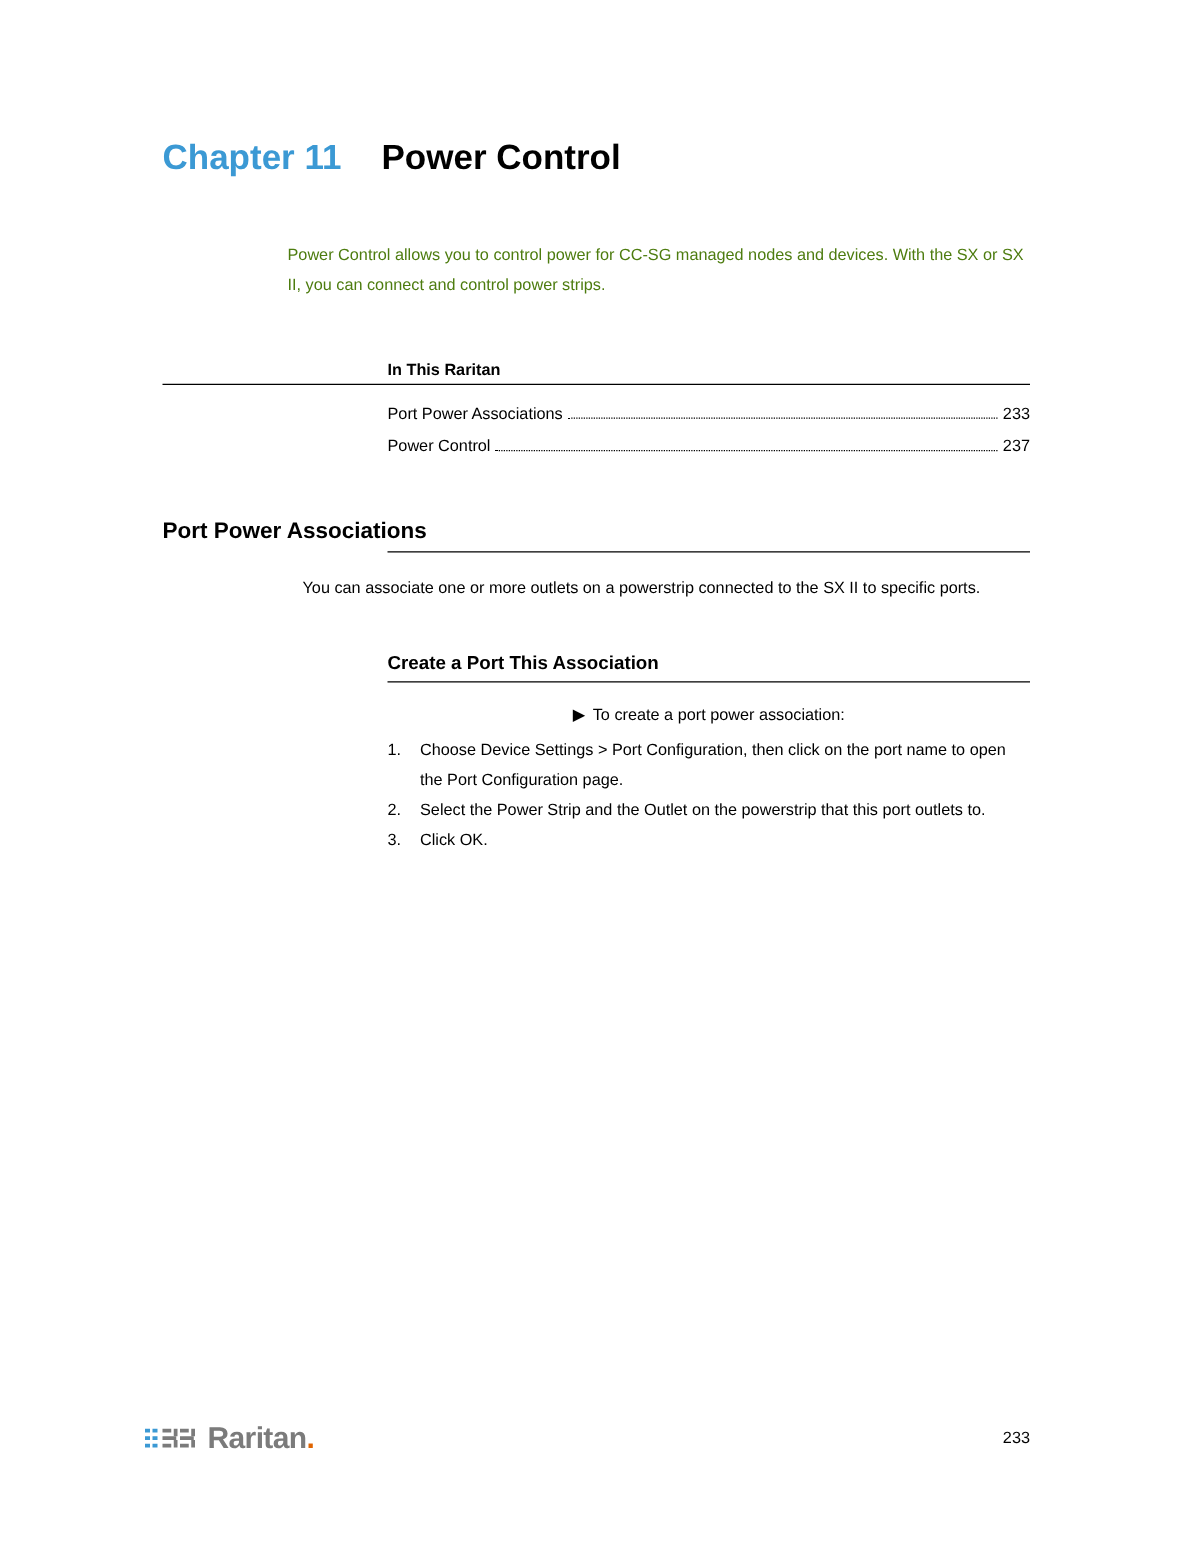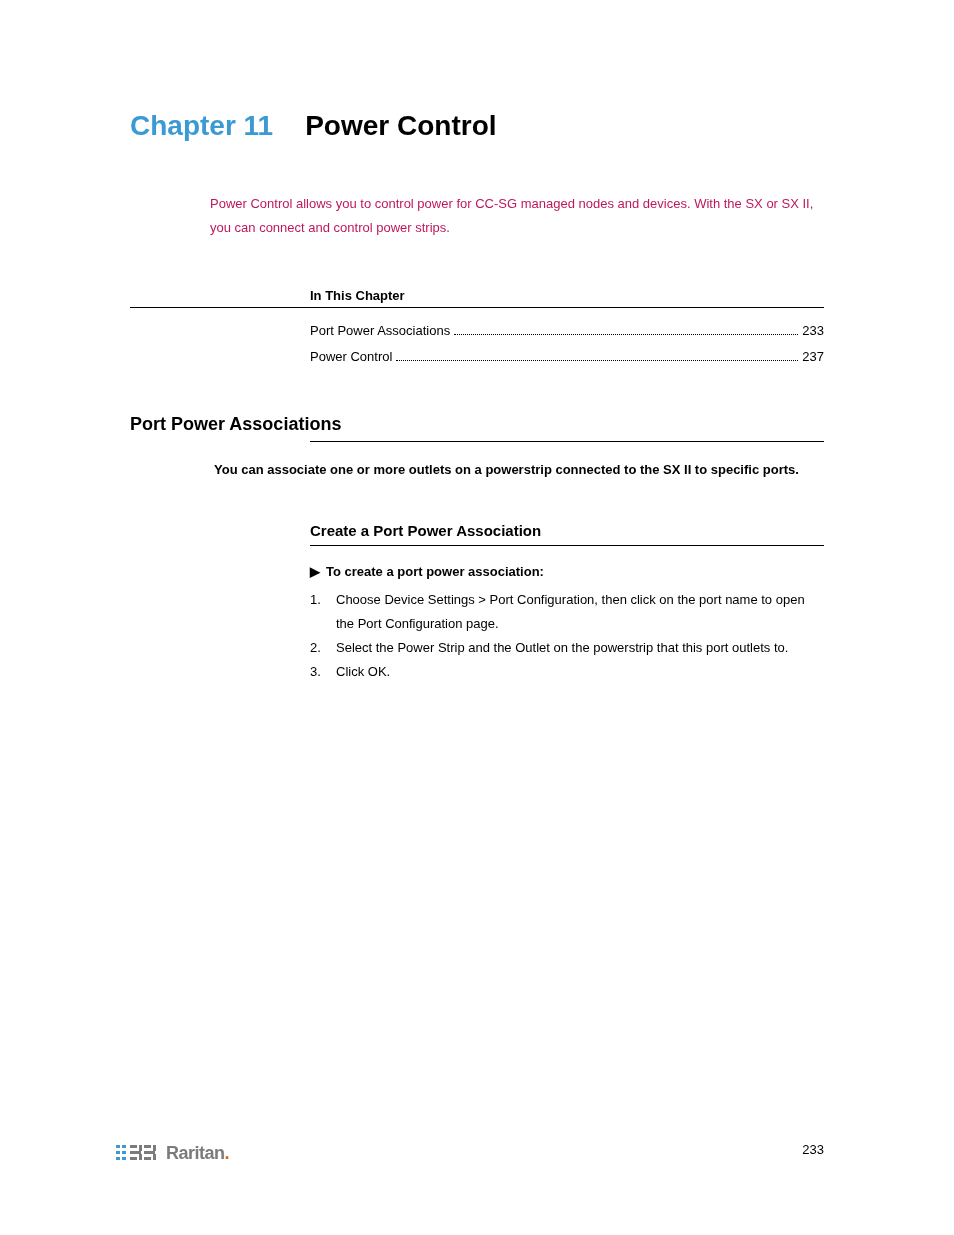--- a/index.html
+++ b/index.html
@@ -27,22 +27,22 @@
       white-space: nowrap;
     }
     .chapter-title {
       font-size: 28px;
       font-weight: bold;
       color: #000000;
     }
     .body-text {
       font-size: 13px;
       line-height: 1.85;
-      margin-left: 80px;
-      color: #be185d;
+      margin-left: 100px;
+      color: #4d7c0f;
     }
     .body-text p { margin-bottom: 0; }
     .inthischapter-label {
       font-size: 13px;
       font-weight: bold;
       margin-top: 48px;
       margin-bottom: 4px;
       margin-left: 180px;
     }
     .hr-full {
@@ -74,39 +74,39 @@
     }
     .toc-page { white-space: nowrap; }
     .section-heading {
       font-size: 18px;
       font-weight: bold;
       color: #000;
       margin-top: 44px;
       margin-bottom: 6px;
     }
     .section-body {
-      margin-left: 84px;
+      margin-left: 112px;
       margin-top: 16px;
       font-size: 13px;
       line-height: 1.85;
-      font-weight: bold;
     }
     .sub-heading {
       font-size: 15px;
       font-weight: bold;
       margin-left: 180px;
       margin-top: 40px;
       margin-bottom: 6px;
     }
     .steps-lead {
       margin-left: 180px;
       margin-top: 14px;
       font-size: 13px;
-      font-weight: bold;
-      line-height: 1.85;
+      font-weight: normal;
+      line-height: 1.85;
+      text-align: center;
     }
     .steps-lead .arrow { margin-right: 6px; }
     .steps-list {
       margin-left: 180px;
       margin-top: 4px;
       font-size: 13px;
       line-height: 1.85;
       list-style: none;
     }
     .steps-list li {
@@ -117,21 +117,21 @@
     .footer {
       position: absolute;
       left: 116px;
       bottom: 70px;
       display: flex;
       align-items: center;
       gap: 8px;
     }
     .footer .logo-icon svg { display: block; }
     .footer .logo-text {
-      font-size: 18px;
+      font-size: 24px;
       font-weight: bold;
       color: #7b7b7b;
       letter-spacing: -0.5px;
     }
     .footer .logo-dot { color: #e06400; }
     .page-num {
       position: absolute;
       right: 130px;
       bottom: 78px;
       font-size: 13px;
@@ -143,41 +143,41 @@
 <div class="page">
   <div class="chapter-header">
     <div class="chapter-label">Chapter 11</div>
     <div class="chapter-title">Power Control</div>
   </div>
 
   <div class="body-text">
     <p>Power Control allows you to control power for CC-SG managed nodes and devices. With the SX or SX II, you can connect and control power strips.</p>
   </div>
 
-  <div class="inthischapter-label">In This Chapter</div>
+  <div class="inthischapter-label">In This Raritan</div>
   <hr class="hr-full">
 
   <div class="toc">
     <div class="toc-row">
       <span class="toc-title">Port Power Associations</span>
       <span class="toc-dots"></span>
       <span class="toc-page">233</span>
     </div>
     <div class="toc-row">
       <span class="toc-title">Power Control</span>
       <span class="toc-dots"></span>
       <span class="toc-page">237</span>
     </div>
   </div>
 
   <div class="section-heading">Port Power Associations</div>
   <hr class="hr-indent">
   <div class="section-body">You can associate one or more outlets on a powerstrip connected to the SX II to specific ports.</div>
 
-  <div class="sub-heading">Create a Port Power Association</div>
+  <div class="sub-heading">Create a Port This Association</div>
   <hr class="hr-indent">
   <div class="steps-lead">
     <span class="arrow">▶</span><span>To create a port power association:</span>
   </div>
   <ol class="steps-list">
     <li>
         <span class="num">1.</span>
         <span>Choose Device Settings &gt; Port Configuration, then click on the port name to open the Port Configuration page.</span>
       </li>
     <li>

